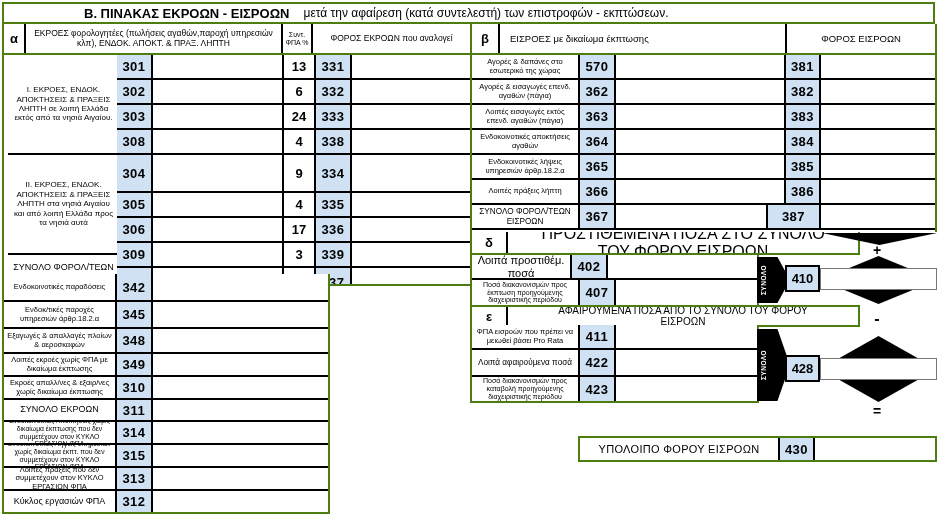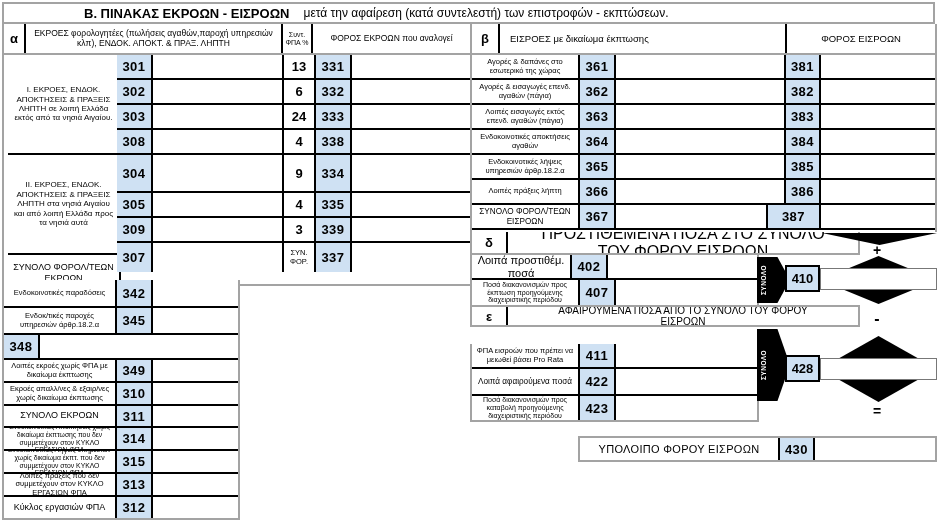--- a/index.html
+++ b/index.html
@@ -1,19 +1,19 @@
 <!DOCTYPE html>
 <html><head>
 <meta charset="utf-8">
 <style>
   *{margin:0;padding:0;box-sizing:border-box}
   html,body{width:939px;height:526px;background:#fff;color:#000;
     font-family:"Liberation Sans","DejaVu Sans",sans-serif;}
   body{position:relative;overflow:hidden}
-  .sec{position:absolute;border:2px solid #a3a3a3;overflow:hidden;background:#fff}
+  .sec{position:absolute;border:2px solid #4d7c0f;overflow:hidden;background:#fff}
   .nt{border-top:none}
   .abs{position:absolute}
   .row{display:flex;border-bottom:2px solid #000;overflow:hidden}
   .nb{border-bottom:none !important}
   .cell{border-right:2px solid #000;display:flex;align-items:center;justify-content:center;
     overflow:hidden;text-align:center}
   .nr{border-right:none !important}
   .code{background:#cfe1f3;font-weight:bold;font-size:13px;letter-spacing:.5px}
   .in{background:#fff}
   .lab{font-size:7.5px;line-height:1.12;padding:0 2px;flex-direction:column}
@@ -92,49 +92,57 @@
       <div class="cell in nr" style="width:118px"></div>
     </div>
     <div class="row" style="height:25px">
       <div class="cell code" style="width:36px">305</div>
       <div class="cell in" style="flex:1"></div>
       <div class="cell" style="width:32px;font-weight:bold;font-size:13px">4</div>
       <div class="cell code" style="width:36px">335</div>
       <div class="cell in nr" style="width:118px"></div>
     </div>
     <div class="row" style="height:25px">
+      <div class="cell code" style="width:36px">306</div>
+      <div class="cell in" style="flex:1"></div>
+      <div class="cell" style="width:32px;font-weight:bold;font-size:13px">17</div>
+      <div class="cell code" style="width:36px">336</div>
+      <div class="cell in nr" style="width:118px"></div>
+    </div>
+    <div class="row" style="height:25px">
       <div class="cell code" style="width:36px">309</div>
       <div class="cell in" style="flex:1"></div>
       <div class="cell" style="width:32px;font-weight:bold;font-size:13px">3</div>
       <div class="cell code" style="width:36px">339</div>
       <div class="cell in nr" style="width:118px"></div>
     </div>
 
     <div class="row nb" style="height:29px">
       <div class="cell code" style="width:36px">307</div>
       <div class="cell in" style="flex:1"></div>
       <div class="cell" style="width:32px;font-size:7.5px;line-height:1.1">ΣΥΝ. ΦΟΡ.</div>
       <div class="cell code" style="width:36px">337</div>
       <div class="cell in nr" style="width:118px"></div>
     </div>
   </div>
 </div>
 
-<div class="sec nt" style="left:2px;top:280px;width:238px;height:240px">
+<div class="sec nt" style="left:2px;top:274px;width:328px;height:240px">
   <div class="row" style="height:28px">
     <div class="cell lab" style="width:113px">Ενδοκοινοτικές παραδόσεις</div>
     <div class="cell code" style="width:36px">342</div>
     <div class="cell in nr" style="flex:1"></div>
   </div>
   <div class="row" style="height:27px">
     <div class="cell lab" style="width:113px">Ενδοκ/τικές παροχές υπηρεσιών άρθρ.18.2.α</div>
     <div class="cell code" style="width:36px">345</div>
     <div class="cell in nr" style="flex:1"></div>
   </div>
   <div class="row" style="height:25px">
+    <div class="cell lab" style="width:113px">Εξαγωγές &amp; απαλλαγές πλοίων &amp; αεροσκαφών</div>
     <div class="cell code" style="width:36px">348</div>
     <div class="cell in nr" style="flex:1"></div>
   </div>
   <div class="row" style="height:23px">
     <div class="cell lab" style="width:113px">Λοιπές εκροές χωρίς ΦΠΑ με δικαίωμα έκπτωσης</div>
     <div class="cell code" style="width:36px">349</div>
     <div class="cell in nr" style="flex:1"></div>
   </div>
   <div class="row" style="height:23px">
     <div class="cell lab" style="width:113px">Εκροές απαλλ/νες &amp; εξαιρ/νες χωρίς δικαίωμα έκπτωσης</div>
@@ -170,21 +178,21 @@
 
 <div class="sec nt" style="left:470px;top:24px;width:467px;height:31px;display:flex">
   <div class="cell letter" style="width:28px">β</div>
   <div class="cell" style="flex:1;font-size:9.5px;justify-content:flex-start;padding-left:10px">ΕΙΣΡΟΕΣ με δικαίωμα έκπτωσης</div>
   <div class="cell nr" style="width:148px;font-size:9.5px">ΦΟΡΟΣ ΕΙΣΡΟΩΝ</div>
 </div>
 
 <div class="sec nt" style="left:470px;top:55px;width:467px;height:177px;border-bottom:none">
   <div class="row" style="height:25px">
     <div class="cell lab" style="width:108px">Αγορές &amp; δαπάνες στο εσωτερικό της χώρας</div>
-    <div class="cell code" style="width:36px">361</div>
+    <div class="cell code" style="width:36px">570</div>
     <div class="cell in" style="flex:1"></div>
     <div class="cell code" style="width:35px">381</div>
     <div class="cell in nr" style="width:114px"></div>
   </div>
   <div class="row" style="height:25px">
     <div class="cell lab" style="width:108px">Αγορές &amp; εισαγωγές επενδ. αγαθών (πάγια)</div>
     <div class="cell code" style="width:36px">362</div>
     <div class="cell in" style="flex:1"></div>
     <div class="cell code" style="width:35px">382</div>
     <div class="cell in nr" style="width:114px"></div>
@@ -240,21 +248,21 @@
     <div class="cell lab" style="width:108px;font-size:7px">Ποσά διακανονισμών προς έκπτωση προηγούμενης διαχειριστικής περιόδου</div>
     <div class="cell code" style="width:36px">407</div>
     <div class="cell in nr" style="flex:1"></div>
   </div>
 </div>
 
 <div class="sec" style="left:470px;top:305px;width:390px;height:22px;display:flex">
   <div class="cell letter" style="width:36px">ε</div>
   <div class="cell nr" style="flex:1;font-size:10px;line-height:1.1;padding:0 30px">ΑΦΑΙΡΟΥΜΕΝΑ ΠΟΣΑ ΑΠΟ ΤΟ ΣΥΝΟΛΟ ΤΟΥ ΦΟΡΟΥ ΕΙΣΡΟΩΝ</div>
 </div>
-<div class="sec nt" style="left:470px;top:344px;width:289px;height:78px">
+<div class="sec nt" style="left:470px;top:325px;width:289px;height:78px">
   <div class="row" style="height:25px">
     <div class="cell lab" style="width:108px">ΦΠΑ εισροών που πρέπει να μειωθεί βάσει Pro Rata</div>
     <div class="cell code" style="width:36px">411</div>
     <div class="cell in nr" style="flex:1"></div>
   </div>
   <div class="row" style="height:27px">
     <div class="cell lab" style="width:108px;font-size:8.2px">Λοιπά αφαιρούμενα ποσά</div>
     <div class="cell code" style="width:36px">422</div>
     <div class="cell in nr" style="flex:1"></div>
   </div>

